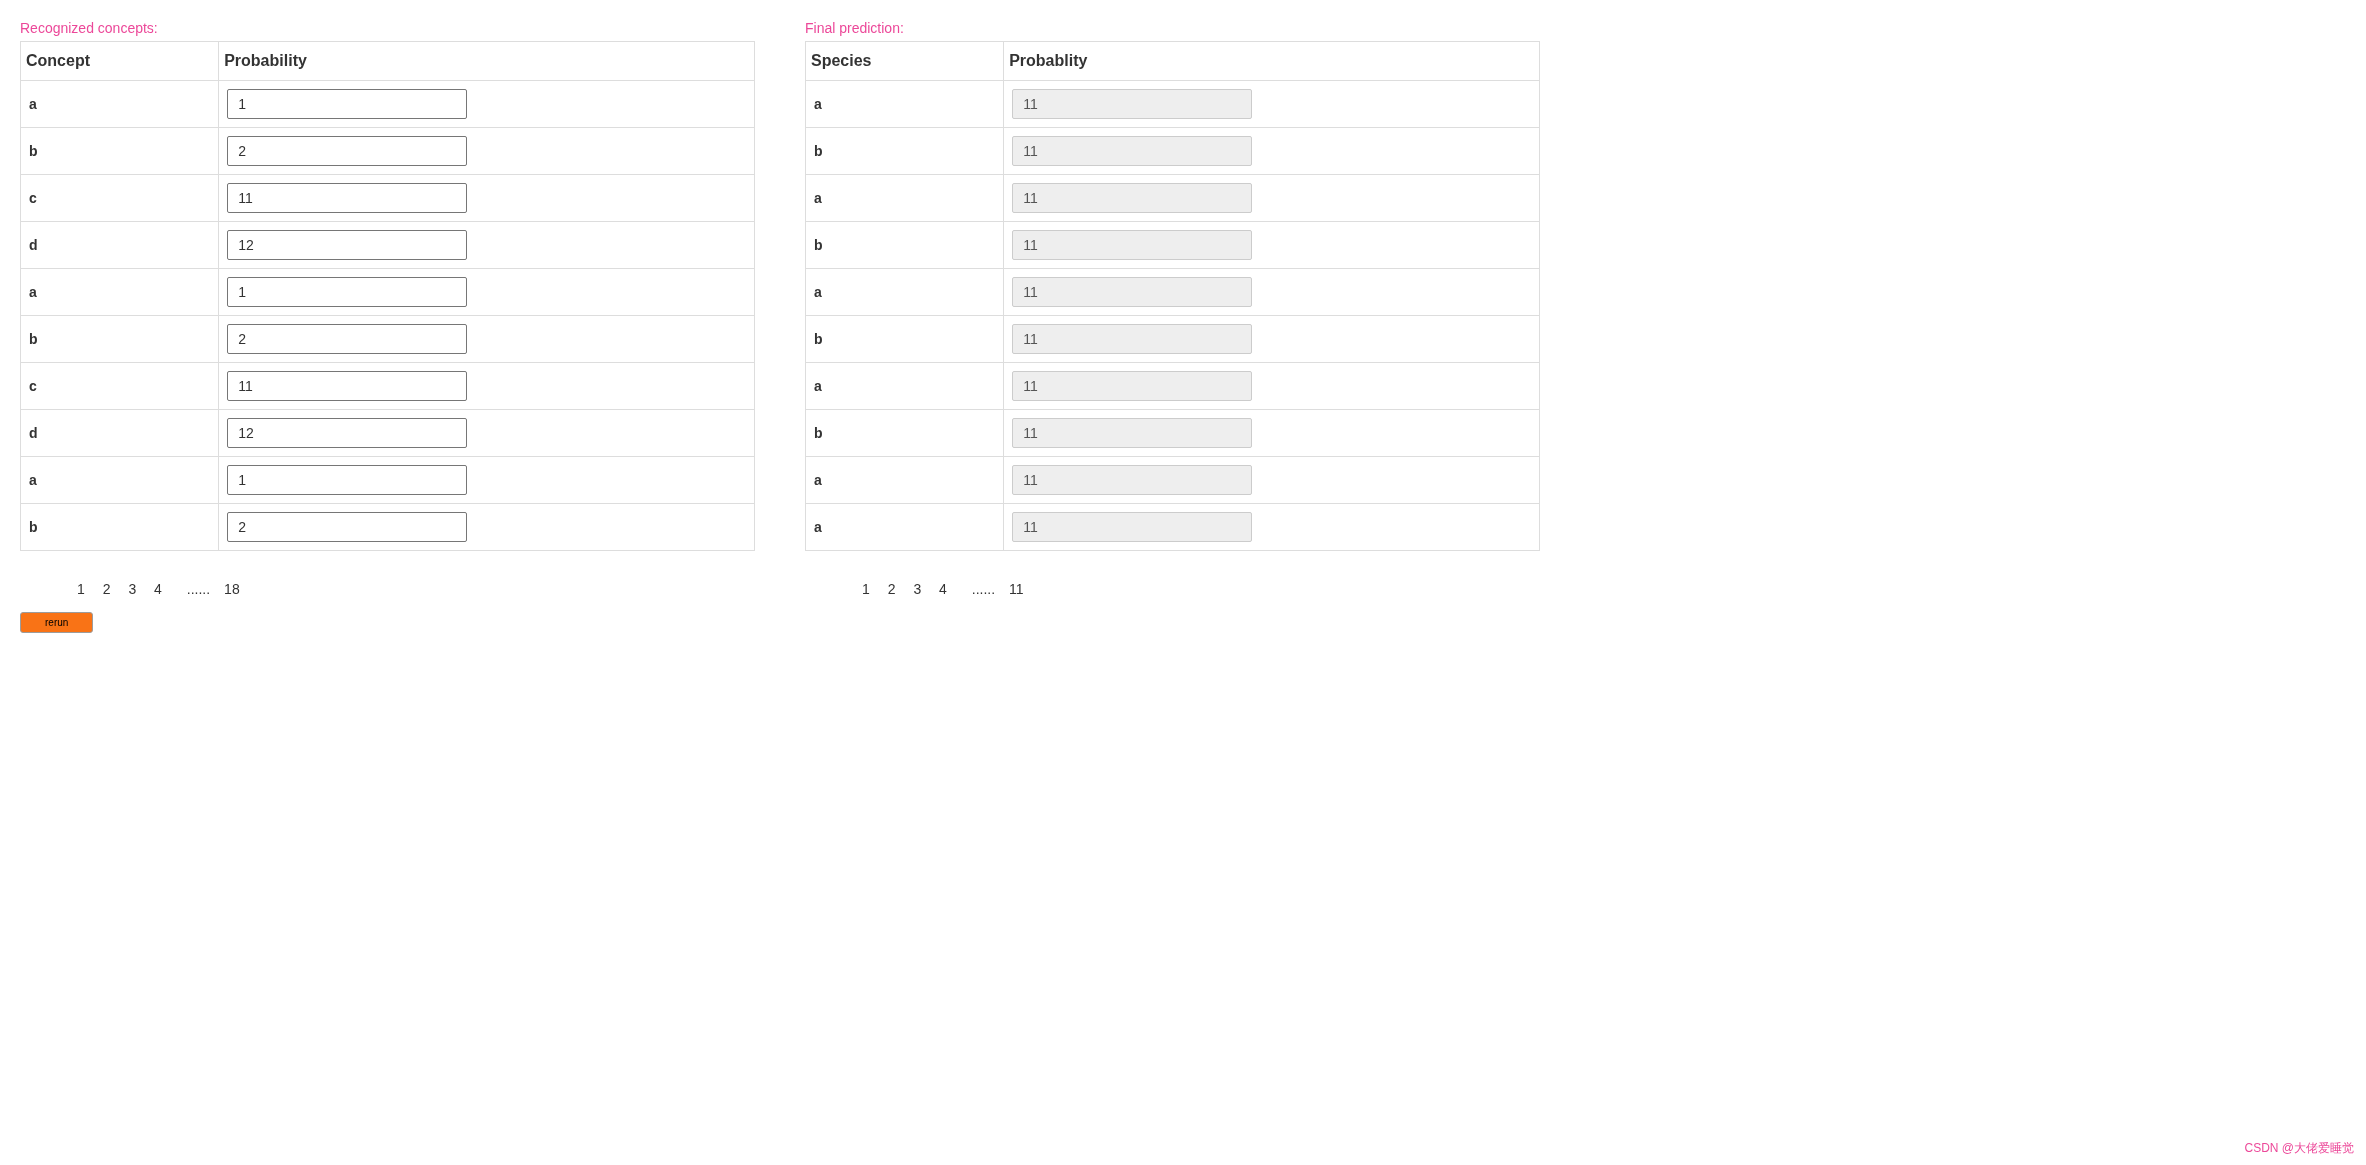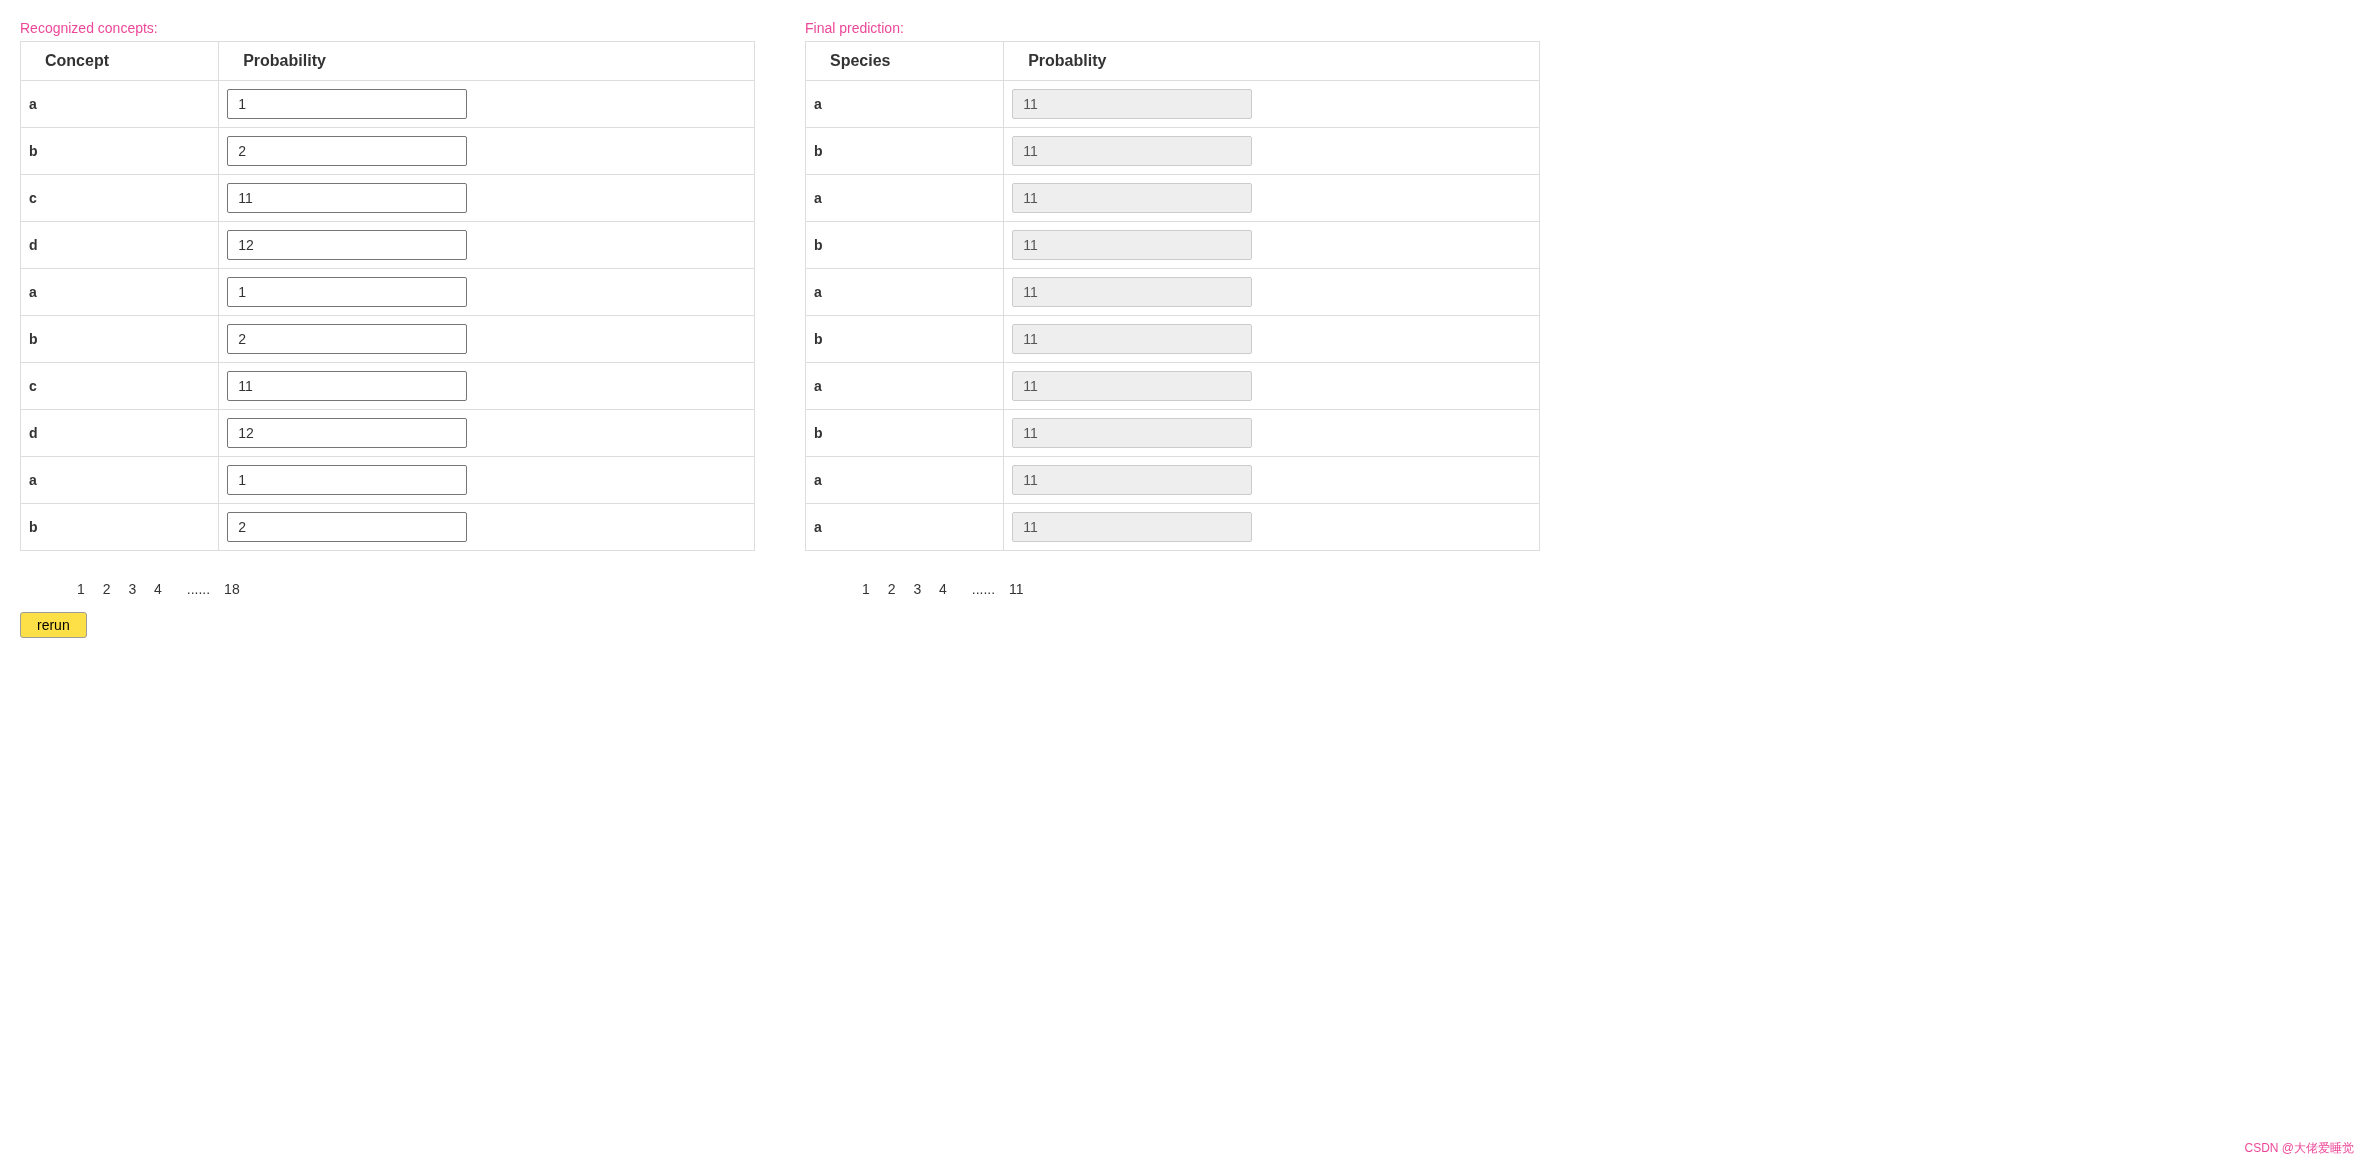--- a/index.html
+++ b/index.html
@@ -33,21 +33,21 @@
     }
     th, td {
       border: 1px solid #ddd;
       padding: 8px;
       text-align: left;
       vertical-align: middle;
     }
     th {
       font-weight: bold;
       font-size: 16px;
-      padding: 10px 24px;
+      padding: 10px 5px;
       margin-left: 16px;
     }
     td.label-cell {
       font-weight: bold;
       width: 27%;
     }
     .text-input {
       width: 240px;
       padding: 6px 10px;
       border: 1px solid #767676;
@@ -66,25 +66,25 @@
       margin-left: 50px;
       font-size: 14px;
       color: #333;
     }
     .pagination span {
       display: inline-block;
       padding: 0 7px;
     }
     .btn {
       margin-top: 15px;
-      padding: 4px 16px;
+      padding: 4px 24px;
       border: 1px solid #9c9c9c;
       border-radius: 3px;
-      background: #fde047;
-      font-size: 14px;
+      background: #f97316;
+      font-size: 10px;
       cursor: pointer;
     }
     .watermark {
       position: fixed;
       bottom: 8px;
       right: 12px;
       font-size: 12px;
       color: #ec4899;
       user-select: none;
     }

